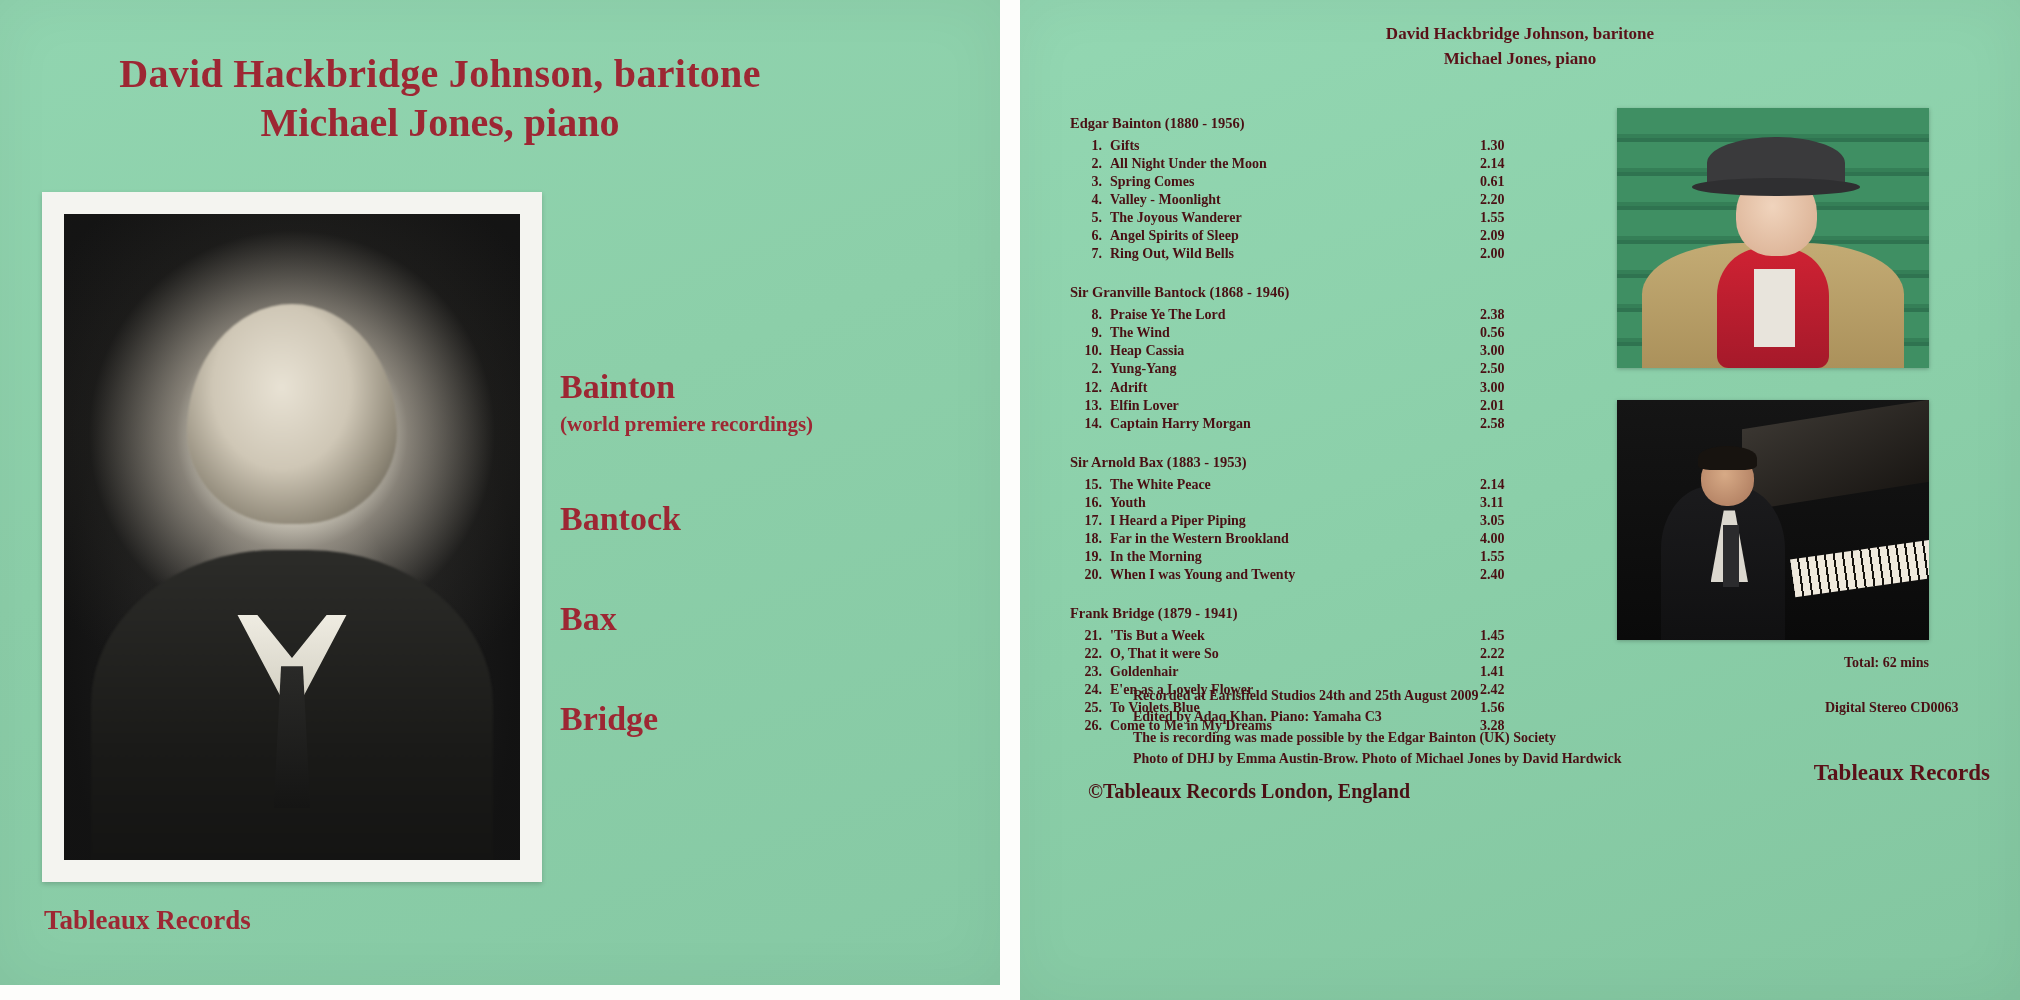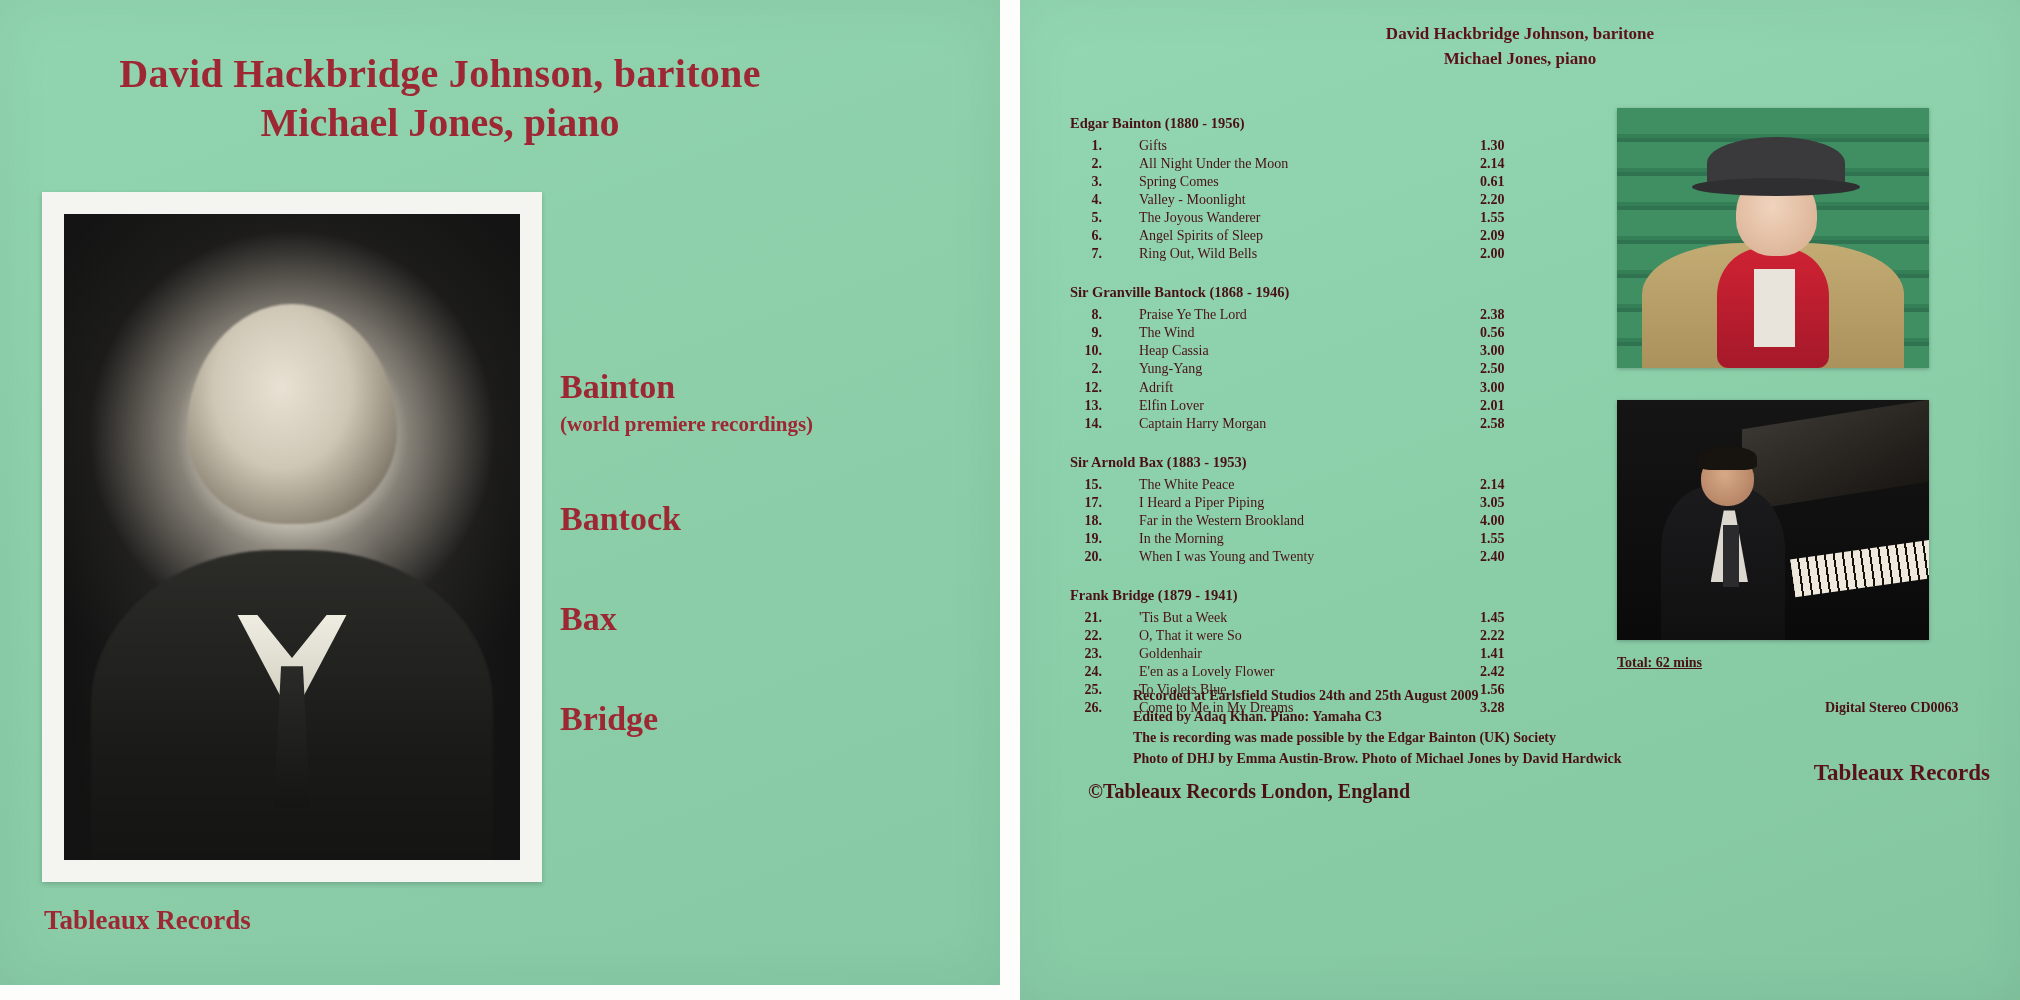--- a/index.html
+++ b/index.html
@@ -87,21 +87,21 @@
   .back-head{
     position:absolute;left:0;top:22px;width:1000px;text-align:center;
     color:#5a1118;font-weight:bold;font-size:17px;line-height:1.45;
   }
 
   .tracklist{position:absolute;left:48px;top:115px;width:470px;color:#4a1014;font-size:14px;}
   .grp-title{font-weight:bold;font-size:14.5px;margin:0 0 5px 2px;}
   .grp{margin-bottom:21px;}
   .trk{display:flex;justify-content:flex-start;line-height:1.29;}
   .trk .num{width:34px;text-align:right;padding-right:8px;font-weight:bold;}
-  .trk .nm{flex:1;font-weight:normal;margin-left:29px;}
+  .trk .nm{flex:1;font-weight:bold;}
   .trk .dur{width:58px;text-align:left;font-weight:bold;}
 
   
   .ph1{position:absolute;left:597px;top:108px;width:312px;height:260px;background:#2d6b4a;overflow:hidden;box-shadow:0 1px 4px rgba(0,0,0,.25);}
   .boards{position:absolute;inset:0;background:repeating-linear-gradient(180deg,#3f8f63 0 26px,#357f57 26px 30px,#2f7350 30px 34px);}
   .dhj-coat{position:absolute;left:8%;top:52%;width:84%;height:52%;background:linear-gradient(180deg,#c3ab74,#a98f59);border-radius:38% 38% 0 0;}
   .dhj-scarf{position:absolute;left:32%;top:54%;width:36%;height:46%;background:linear-gradient(180deg,#cf2233,#a5192a);border-radius:40% 40% 10% 10%;}
   .dhj-shirt{position:absolute;left:44%;top:62%;width:13%;height:30%;background:#e8e4dc;}
   .dhj-face{position:absolute;left:38%;top:25%;width:26%;height:32%;border-radius:48% 48% 44% 44%;background:radial-gradient(ellipse at 45% 40%,#f0d4bd,#d7ab8d);}
   .dhj-hat{position:absolute;left:29%;top:11%;width:44%;height:20%;background:#3a3a3c;border-radius:50% 50% 14% 14%;}
@@ -111,21 +111,21 @@
   .ph2{position:absolute;left:597px;top:400px;width:312px;height:240px;background:#0e0e0e;overflow:hidden;box-shadow:0 1px 4px rgba(0,0,0,.25);}
   .mj-bg{position:absolute;inset:0;background:linear-gradient(180deg,#151515,#0a0a0a);}
   .mj-lid{position:absolute;left:40%;top:6%;width:62%;height:34%;background:linear-gradient(160deg,#3a3631,#191613);transform:skewY(-9deg);}
   .mj-keys{position:absolute;left:56%;top:62%;width:48%;height:16%;background:repeating-linear-gradient(90deg,#efe9dd 0 7px,#16130f 7px 9px);transform:rotate(-8deg);}
   .mj-body{position:absolute;left:14%;top:36%;width:40%;height:66%;background:linear-gradient(180deg,#1b1b1d,#101011);border-radius:40% 40% 0 0;}
   .mj-shirt{position:absolute;left:30%;top:46%;width:12%;height:30%;background:#dcd8cf;clip-path:polygon(35% 0,65% 0,100% 100%,0 100%);}
   .mj-tie{position:absolute;left:34%;top:52%;width:5%;height:26%;background:#2b2b2d;}
   .mj-face{position:absolute;left:27%;top:22%;width:17%;height:22%;border-radius:48%;background:radial-gradient(ellipse at 45% 40%,#d7aa86,#a9765a);}
   .mj-hair{position:absolute;left:26%;top:19%;width:19%;height:10%;border-radius:50% 50% 20% 20%;background:#17130f;}
 
-  .total{position:absolute;left:597px;top:655px;width:312px;text-align:left;color:#4a1014;font-size:14px;font-weight:bold;text-decoration:underline;}
+  .total{position:absolute;left:597px;top:655px;width:312px;text-align:right;color:#4a1014;font-size:14px;font-weight:bold;}
 
   .credits{position:absolute;left:113px;top:685px;width:560px;color:#4a1014;font-size:14px;line-height:1.5;font-weight:bold;}
   .catno{position:absolute;left:805px;top:700px;color:#4a1014;font-size:14px;font-weight:bold;}
   .copyline{position:absolute;left:68px;top:780px;color:#4a1014;font-size:20px;font-weight:bold;}
   .label-back{position:absolute;left:700px;top:760px;width:270px;text-align:right;color:#5a1118;font-size:23px;font-weight:bold;}
 </style>
 </head>
 <body>
 
 <div class="sheet">
@@ -244,20 +244,25 @@
             <span class="dur">2.58</span>
           </div>
       </div>
 
       <div class="grp">
         <div class="grp-title">Sir Arnold Bax (1883 - 1953)</div>
         <div class="trk">
             <span class="num">15.</span>
             <span class="nm">The White Peace</span>
             <span class="dur">2.14</span>
+          </div>
+        <div class="trk">
+            <span class="num">16.</span>
+            <span class="nm">Youth</span>
+            <span class="dur">3.11</span>
           </div>
         <div class="trk">
             <span class="num">17.</span>
             <span class="nm">I Heard a Piper Piping</span>
             <span class="dur">3.05</span>
           </div>
         <div class="trk">
             <span class="num">18.</span>
             <span class="nm">Far in the Western Brookland</span>
             <span class="dur">4.00</span>

